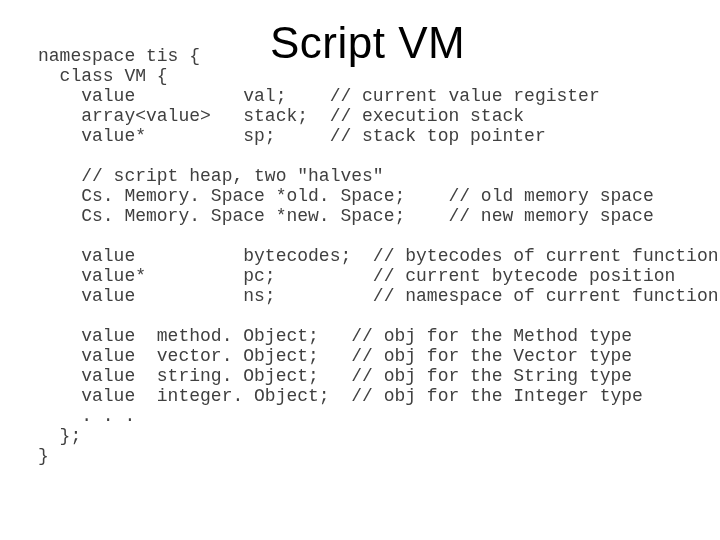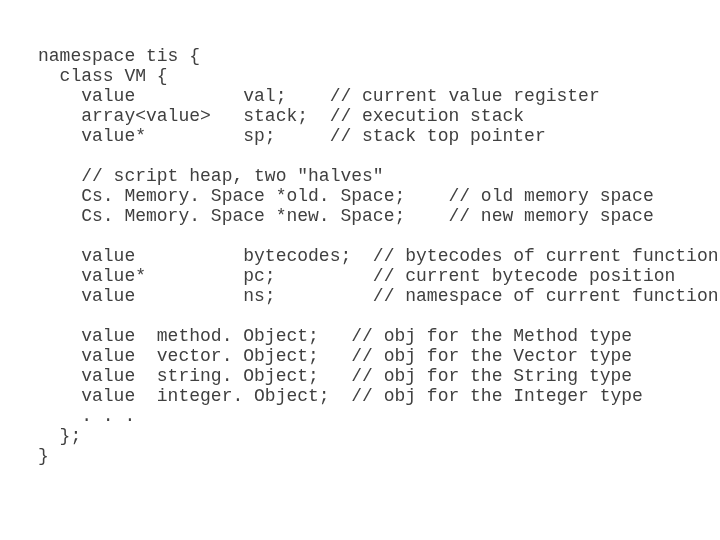--- a/index.html
+++ b/index.html
@@ -34,20 +34,21 @@
     font-size: 18px;
     line-height: 20px;
     color: #404040;
     white-space: pre;
   }
 </style>
 </head>
 <body>
 
 <div class="slide">
+  <div class="title">Script VM</div>
   <div class="code"><span>namespace tis {</span>
 <span>  class VM {</span>
 <span>    value          val;    // current value register</span>
 <span>    array&lt;value&gt;   stack;  // execution stack</span>
 <span>    value*         sp;     // stack top pointer</span>
 <span></span>
 <span>    // script heap, two "halves"</span>
 <span>    Cs. Memory. Space *old. Space;    // old memory space</span>
 <span>    Cs. Memory. Space *new. Space;    // new memory space</span>
 <span></span>

